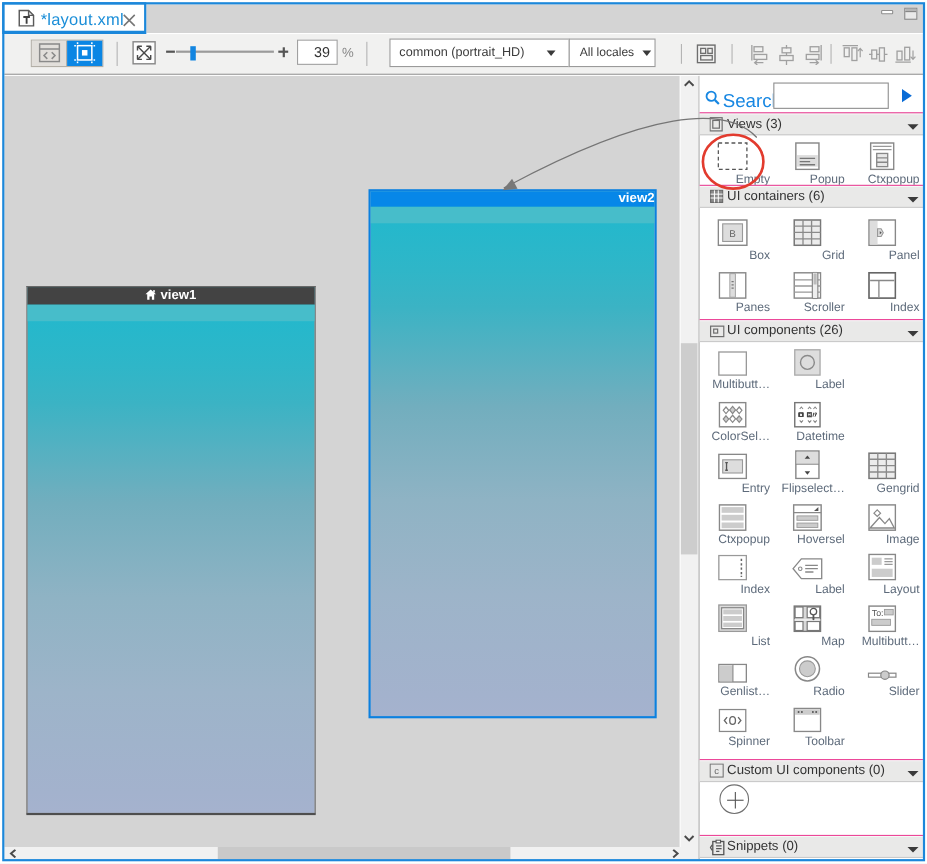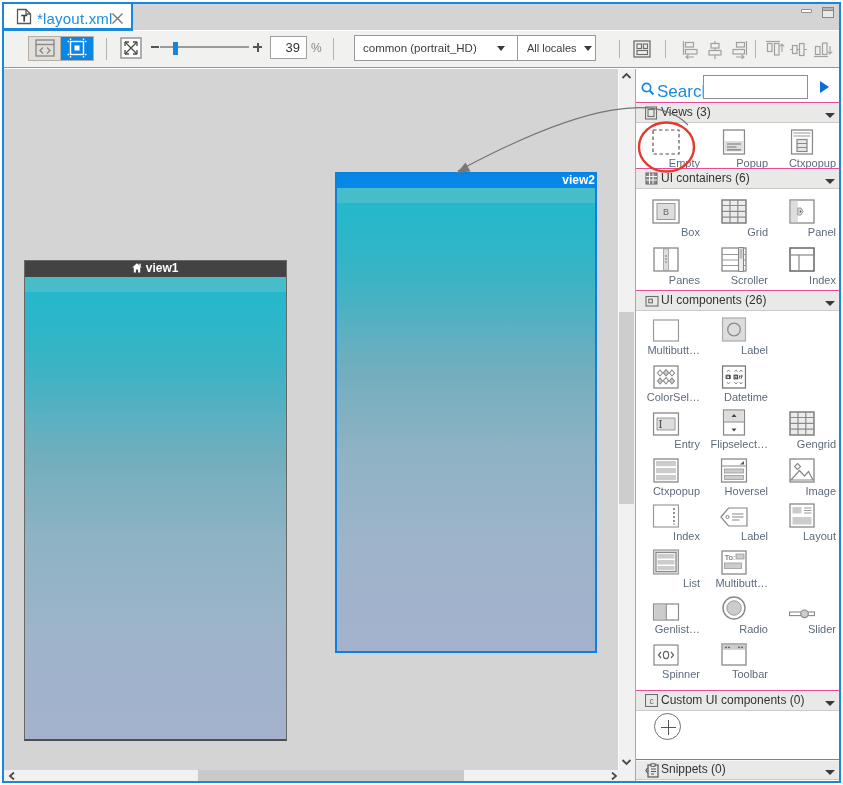--- a/index.html
+++ b/index.html
@@ -463,20 +463,34 @@
           <rect x="1" y="1" width="25" height="24" fill="#ddd" stroke="#999" stroke-width="1.2"></rect>
           <rect x="3.5" y="3.5" width="20" height="19" fill="#fff" stroke="#888" stroke-width="1.2"></rect>
           <rect x="5" y="5" width="17" height="4.5" fill="#ccc"></rect>
           <rect x="5" y="11" width="17" height="4.5" fill="#ccc"></rect>
           <rect x="5" y="17" width="17" height="4" fill="#ccc"></rect>
         </svg>
         <div class="lb">List</div>
       </div>
 <div class="cell">
         <svg width="26" height="25" viewBox="0 0 26 25">
+          <rect x="1" y="1" width="24" height="23" fill="#d8d8d8" stroke="#777" stroke-width="1.3"></rect>
+          <rect x="1.8" y="1.8" width="7.2" height="9.7" fill="#fff" stroke="#777" stroke-width="1.1"></rect>
+          <rect x="12.8" y="1.8" width="11.4" height="9.7" fill="#fff" stroke="#777" stroke-width="1.1"></rect>
+          <rect x="1.8" y="15" width="7.2" height="8.2" fill="#fff" stroke="#777" stroke-width="1.1"></rect>
+          <rect x="12.8" y="15" width="11.4" height="8.2" fill="#fff" stroke="#777" stroke-width="1.1"></rect>
+          <path d="M1 13.6 H25" stroke="#fff" stroke-width="1"></path>
+          <circle cx="18.5" cy="6" r="2.9" fill="#fff" stroke="#555" stroke-width="1.2"></circle>
+          <path d="M18.5 9 V12.2" stroke="#555" stroke-width="1.6"></path>
+          <circle cx="18.5" cy="12.8" r="1" fill="#555"></circle>
+        </svg>
+        <div class="lb">Map</div>
+      </div>
+<div class="cell">
+        <svg width="26" height="25" viewBox="0 0 26 25">
           <rect x="1" y="1" width="24" height="23" fill="#fff" stroke="#888" stroke-width="1.3"></rect>
           <text x="3.5" y="10" font-size="8" fill="#555" font-family="Liberation Sans">To:</text>
           <rect x="15" y="4" width="8" height="5" fill="#ccc" stroke="#999" stroke-width="0.8"></rect>
           <rect x="3.5" y="13" width="17" height="5.5" fill="#ccc" stroke="#999" stroke-width="0.8"></rect>
         </svg>
         <div class="lb">Multibutt…</div>
       </div>
 </div>
 <div class="row" style="top:595px">
 <div class="cell">

